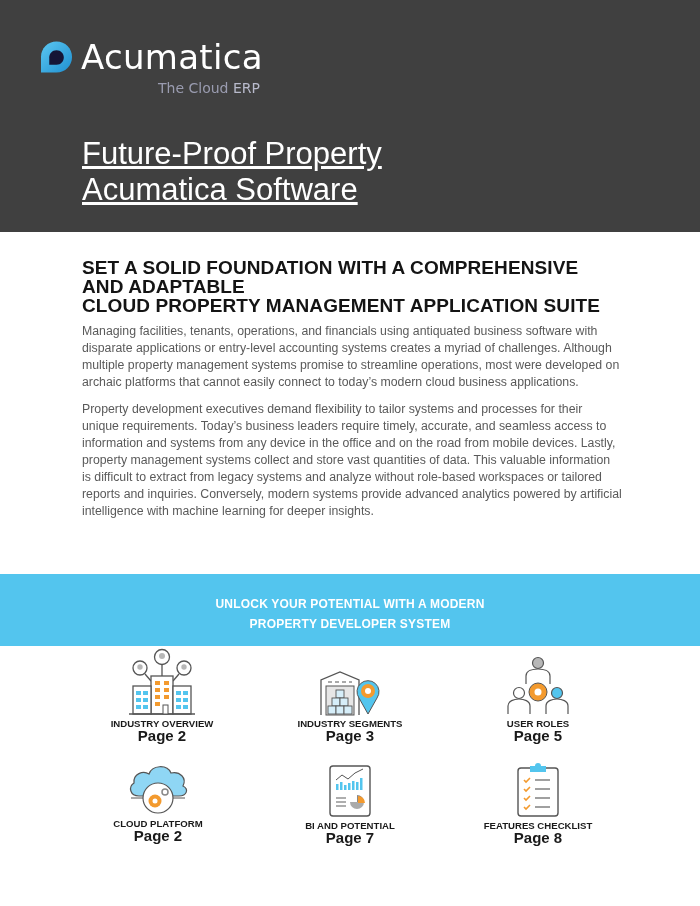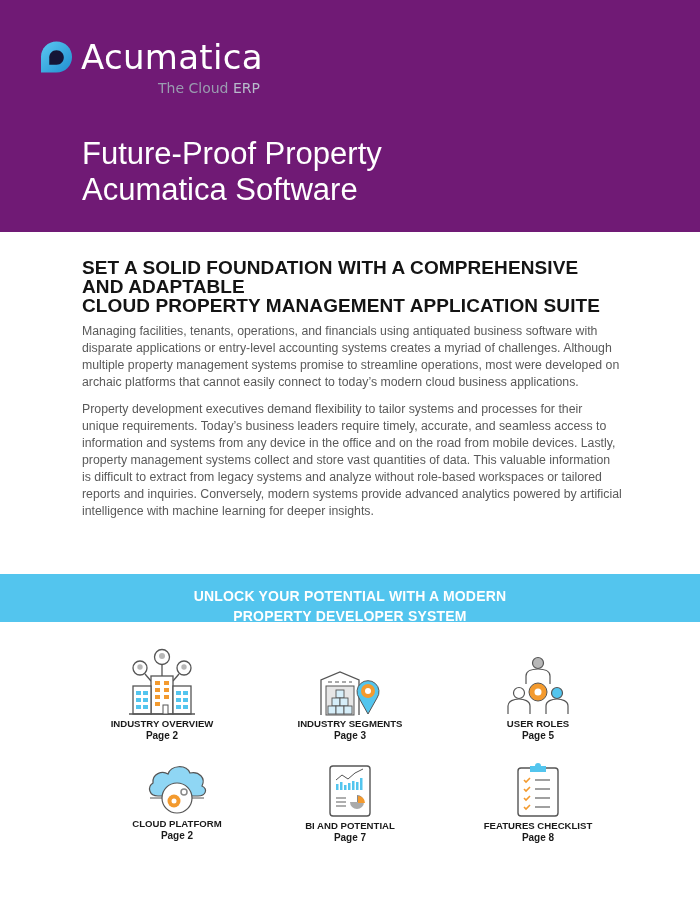--- a/index.html
+++ b/index.html
@@ -1,32 +1,32 @@
 <!DOCTYPE html>
 <html><head>
 <meta charset="utf-8">
 <style>
   html, body { margin:0; padding:0; }
   body { width:700px; height:906px; background:#ffffff; font-family:"Liberation Sans", sans-serif; position:relative; overflow:hidden; }
-  .header { position:absolute; left:0; top:0; width:700px; height:232px; background:#701a75; }
+  .header { position:absolute; left:0; top:0; width:700px; height:232px; background:#404040; }
   .logo { position:absolute; left:40px; top:40px; display:flex; align-items:center; }
   .logo-mark { width:33px; height:34px; }
   .logo-word { color:#ffffff; font-size:34px; font-family:"DejaVu Sans", sans-serif; font-weight:400; margin-left:8px; letter-spacing:0.3px; line-height:34px; }
   .tagline { position:absolute; left:158px; top:80px; color:#9a9cb0; font-family:"DejaVu Sans", sans-serif; font-size:14px; }
   .tagline b { color:#b8bacb; font-weight:400; }
-  .title { position:absolute; left:82px; top:136px; color:#ffffff; font-size:31px; line-height:36px; font-weight:400; }
+  .title { position:absolute; left:82px; top:136px; color:#ffffff; font-size:31px; line-height:36px; font-weight:400;text-decoration:underline; }
   .title div { white-space:nowrap; }
   .content { position:absolute; left:82px; top:258px; width:540px; }
   .subhead { font-weight:700; font-size:19px; line-height:19px; color:#141414; letter-spacing:0.1px; margin-bottom:8px; }
   .para { font-size:12.3px; line-height:17px; color:#5a5a5a; margin:0 0 10px 0; }
-  .banner { position:absolute; left:0; top:574px; width:700px; height:48px; background:#53c5ee; text-align:center; color:#ffffff; font-weight:700; font-size:14px; line-height:20px; padding-top:12px; box-sizing:border-box; letter-spacing:0.2px; }
+  .banner { position:absolute; left:0; top:574px; width:700px; height:72px; background:#53c5ee; text-align:center; color:#ffffff; font-weight:700; font-size:12px; line-height:20px; padding-top:20px; box-sizing:border-box; letter-spacing:0.2px; }
   .tile { position:absolute; width:180px; text-align:center; }
   .tile svg { display:block; margin:0 auto; }
   .tile-label { font-weight:700; font-size:9.6px; color:#1a1a1a; line-height:12px; margin-top:2px; }
-  .tile-page { font-weight:700; font-size:10px; color:#1a1a1a; line-height:12px; }
+  .tile-page { font-weight:700; font-size:15px; color:#1a1a1a; line-height:12px; }
 </style>
 </head>
 <body>
 
 <div class="header">
   <div class="logo">
     <svg class="logo-mark" viewBox="0 0 34 34">
       <defs>
         <linearGradient id="lg" x1="0" y1="0" x2="1" y2="1">
           <stop offset="0" stop-color="#5cc8f2"></stop>
@@ -138,21 +138,21 @@
       <circle cx="51" cy="37" r="5.5" fill="#53c5ee"></circle>
       <path d="M40 58 L40 50 C40 45 46 43 51 43 C56 43 62 45 62 50 L62 58"></path>
     </g>
     <circle cx="32" cy="36" r="9" fill="#f39a2e" stroke="#555" stroke-width="1"></circle>
     <circle cx="32" cy="36" r="3.5" fill="#fff"></circle>
   </svg>
   <div class="tile-label">USER ROLES</div>
   <div class="tile-page">Page 5</div>
 </div>
 
-<div class="tile" style="left:87px; top:760px;">
+<div class="tile" style="left:68px; top:760px;">
   <svg width="66" height="56" viewBox="0 0 66 56">
     <path d="M14 36 C5 36 3 27 9 23 C8 14 18 10 24 14 C27 5 42 4 46 13 C55 11 62 18 58 26 C64 29 62 36 54 36 Z" fill="#8fd6f4" stroke="#555" stroke-width="1.2"></path>
     <circle cx="33" cy="38" r="15" fill="#fff" stroke="#555" stroke-width="1.2"></circle>
     <circle cx="30" cy="41" r="6.5" fill="#f39a2e"></circle>
     <circle cx="30" cy="41" r="2.5" fill="#fff"></circle>
     <circle cx="40" cy="32" r="3" fill="none" stroke="#888" stroke-width="1.5"></circle>
     <path d="M6 38 L18 38 M48 38 L60 38" stroke="#555" stroke-width="1"></path>
   </svg>
   <div class="tile-label">CLOUD PLATFORM</div>
   <div class="tile-page">Page 2</div>

